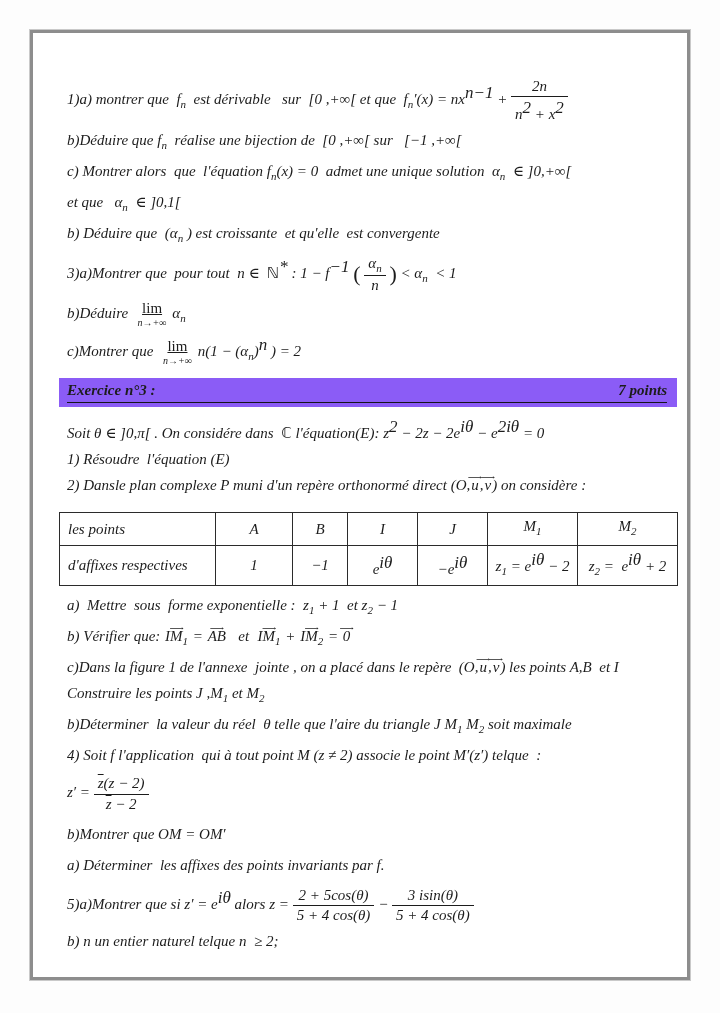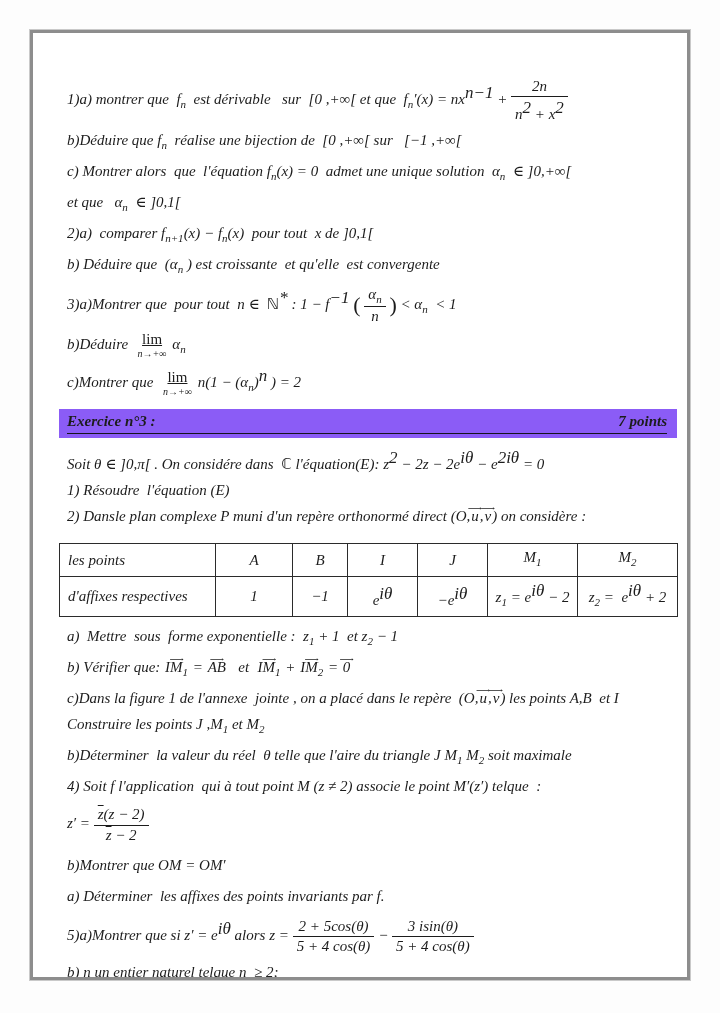--- a/index.html
+++ b/index.html
@@ -47,21 +47,20 @@
 </head>
 <body>
 
 <div class="frame">
   <div class="content">
 
     <div class="line"><b>1)a)</b> montrer que &nbsp;f<sub>n</sub> &nbsp;est dérivable &nbsp;&nbsp;sur&nbsp; [0 ,+∞[ et que &nbsp;f<sub>n</sub>′(x) = nx<sup>n−1</sup> + <span class="frac"><span class="nu">2n</span><span class="de">n<sup>2</sup> + x<sup>2</sup></span></span></div>
     <div class="line"><b>b)</b>Déduire que f<sub>n</sub> &nbsp;réalise une bijection de &nbsp;[0 ,+∞[ sur &nbsp;&nbsp;[−1 ,+∞[</div>
     <div class="line"><b>c)</b> Montrer alors &nbsp;que &nbsp;l'équation f<sub>n</sub>(x) = 0 &nbsp;admet une unique solution &nbsp;α<sub>n</sub> &nbsp;∈ ]0,+∞[</div>
     <div class="line">et que &nbsp;&nbsp;α<sub>n</sub> &nbsp;∈ ]0,1[</div>
-    <div class="line"><b>2)a)</b> &nbsp;comparer f<sub>n+1</sub>(x) − f<sub>n</sub>(x) &nbsp;pour tout &nbsp;x de ]0,1[</div>
     <div class="line"><b>b)</b> Déduire que &nbsp;(α<sub>n</sub> ) est croissante &nbsp;et qu'elle &nbsp;est convergente</div>
     <div class="line"><b>3)a)</b>Montrer que &nbsp;pour tout &nbsp;n ∈ &nbsp;ℕ<sup>*</sup> : 1 − f<sup>−1</sup> <span class="bigp">(</span> <span class="frac"><span class="nu">α<sub>n</sub></span><span class="de">n</span></span> <span class="bigp">)</span> &lt; α<sub>n</sub> &nbsp;&lt; 1</div>
     <div class="line"><b>b)</b>Déduire &nbsp;<span class="lim"><span class="l">lim</span><span class="u">n→+∞</span></span> α<sub>n</sub></div>
     <div class="line"><b>c)</b>Montrer que &nbsp;<span class="lim"><span class="l">lim</span><span class="u">n→+∞</span></span> n(1 − (α<sub>n</sub>)<sup>n</sup> ) = 2</div>
 
     <div class="exheader">
       <div class="rule">
         <span>Exercice n°3 :</span>
         <span>7  points</span>
       </div>

